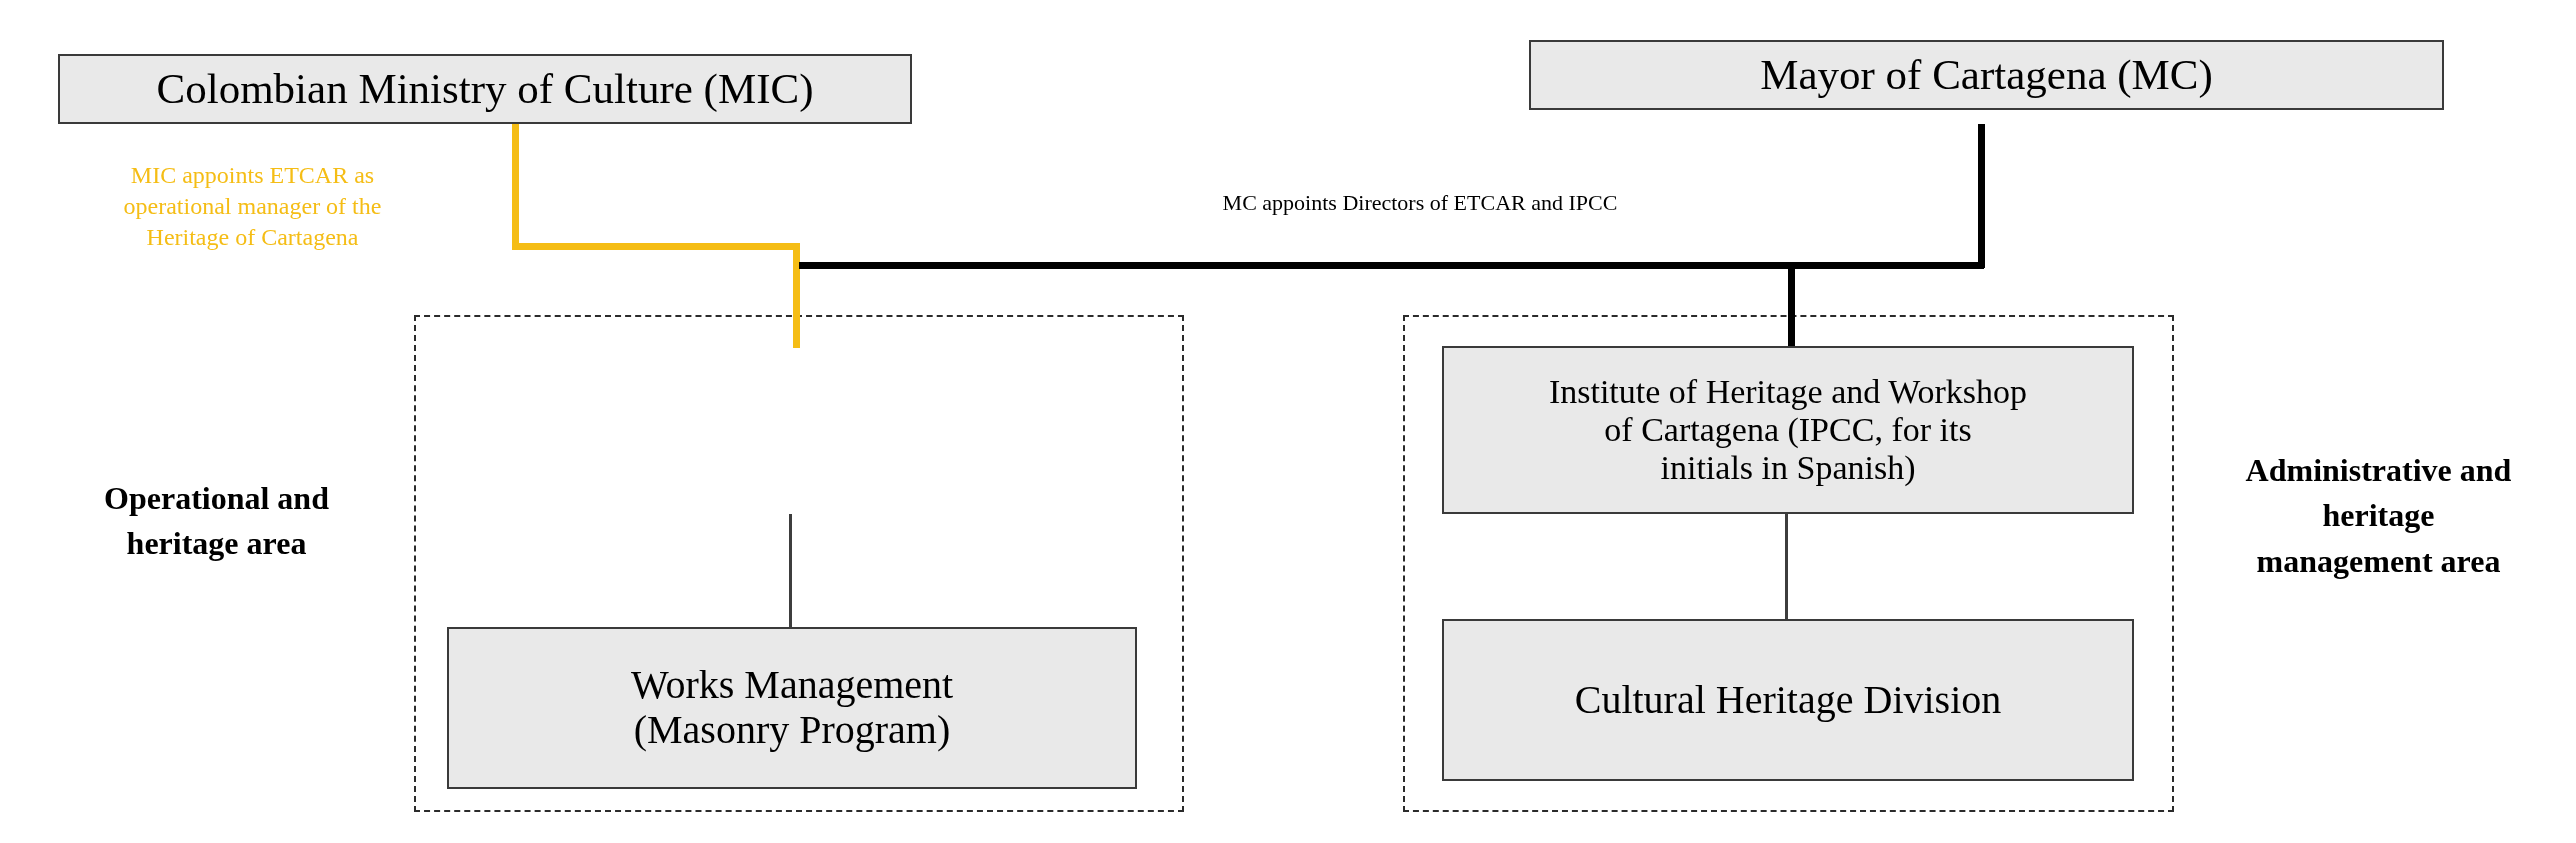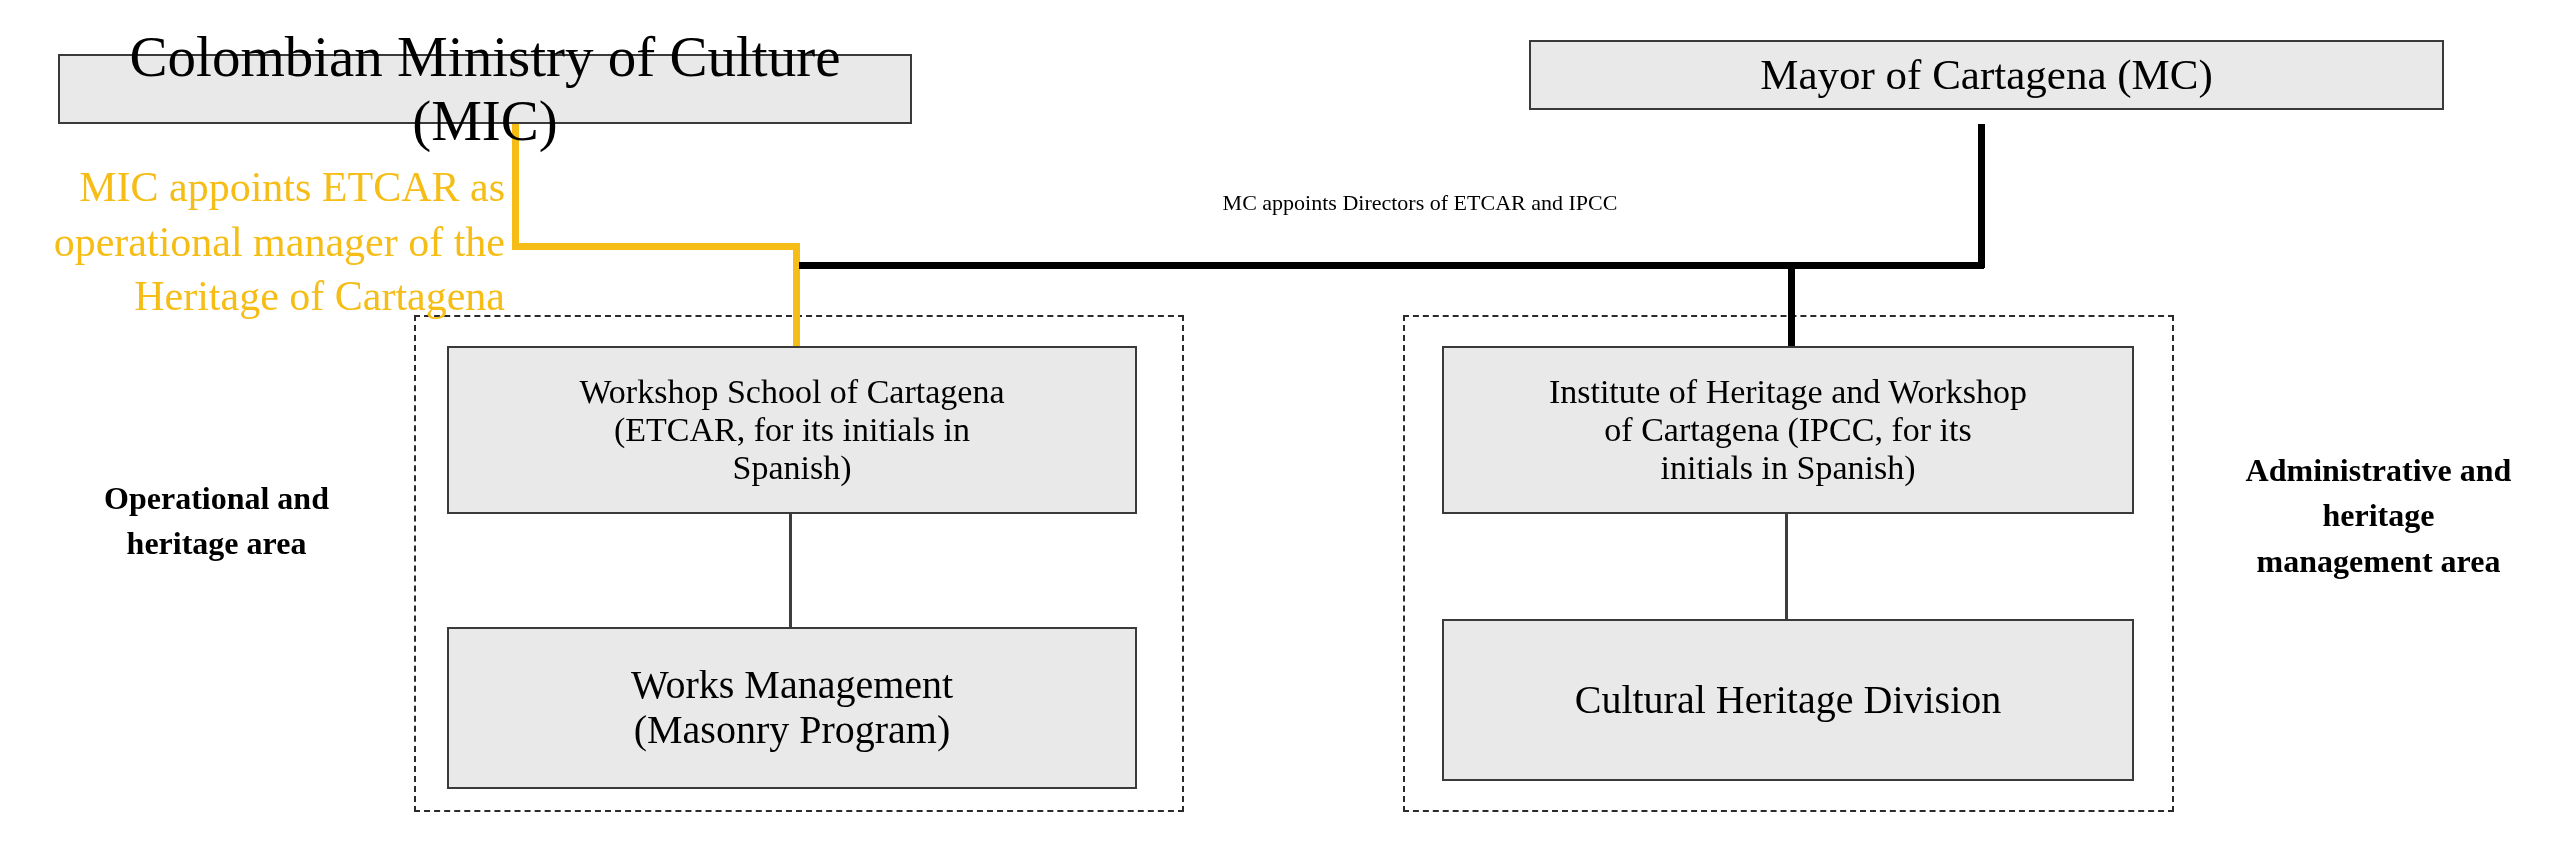--- a/index.html
+++ b/index.html
@@ -32,21 +32,21 @@
     line-height: 1.12;
     z-index: 5;
   }
   .node .node-text {
     display: block;
     width: 100%;
     white-space: pre-line;
   }
 
   
-  #node-mic  { left: 58px;  top: 54px;  width: 854px; height: 70px;  font-size: 57px; }
+  #node-mic  { left: 58px;  top: 54px;  width: 854px; height: 70px;  font-size: 43px; }
   #node-mc   { left: 1529px; top: 40px; width: 915px; height: 70px;  font-size: 43px; }
 
   
   #node-etcar { left: 447px;  top: 346px; width: 690px;  height: 168px; font-size: 34px; }
   #node-ipcc  { left: 1442px; top: 346px; width: 692px;  height: 168px; font-size: 34px; }
 
   
   #node-works { left: 447px;  top: 627px; width: 690px;  height: 162px; font-size: 40px; }
   #node-chd   { left: 1442px; top: 619px; width: 692px;  height: 162px; font-size: 40px; }
 
@@ -91,22 +91,21 @@
   .annot {
     position: absolute;
     text-align: center;
     line-height: 1.30;
     white-space: pre-line;
     z-index: 6;
   }
   #annot-mic {
     left: 0px; top: 160px; width: 505px;
     color: #f5bd15;
-    font-size: 42px;
-    text-align: right;
+    font-size: 24px;
   }
   #annot-mc {
     left: 995px; top: 189px; width: 850px;
     color: #000000;
     font-size: 22px;
   }
   .area-label {
     position: absolute;
     text-align: center;
     line-height: 1.42;
@@ -138,25 +137,20 @@
   <div class="line vert thin" id="t-ipcc"></div>
 
   <div class="node" id="node-mic">
     <span class="node-text">Colombian Ministry of Culture (MIC)</span>
   </div>
 
   <div class="node" id="node-mc">
     <span class="node-text">Mayor of Cartagena (MC)</span>
   </div>
 
-  <div class="node" id="node-etcar">
-    <span class="node-text">Workshop School of Cartagena
-(ETCAR, for its initials in
-Spanish)</span>
-  </div>
 
   <div class="node" id="node-ipcc">
     <span class="node-text">Institute of Heritage and Workshop
 of Cartagena (IPCC, for its
 initials in Spanish)</span>
   </div>
 
   <div class="node" id="node-works">
     <span class="node-text">Works Management
 (Masonry Program)</span>

